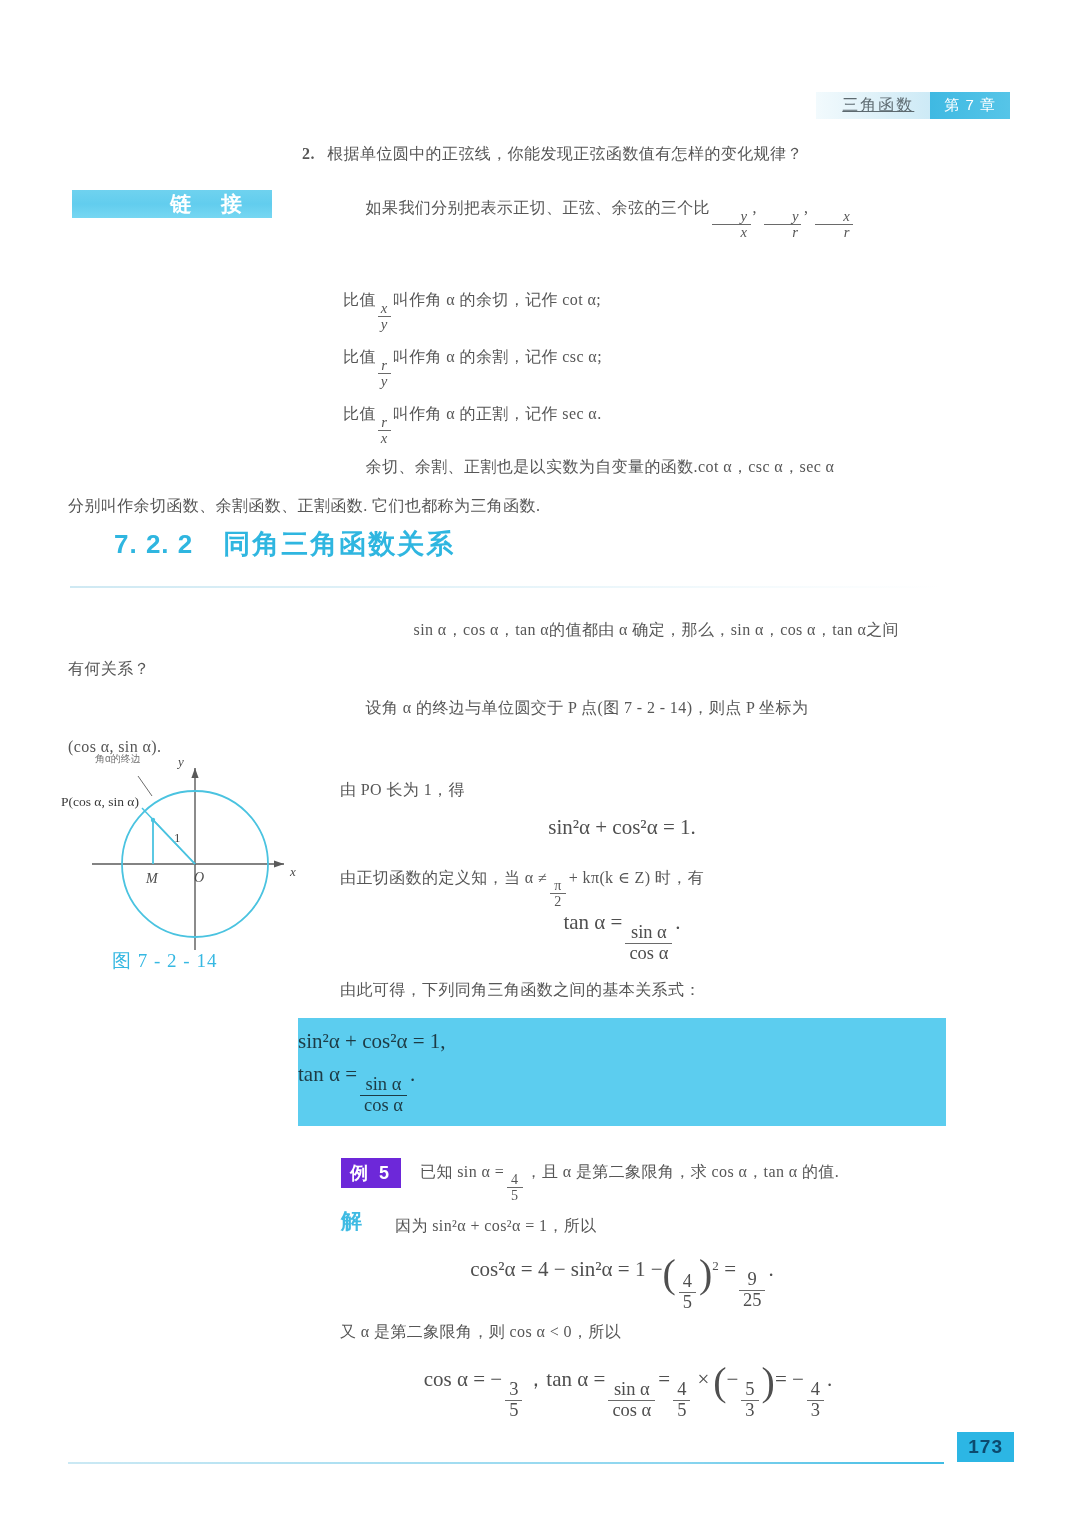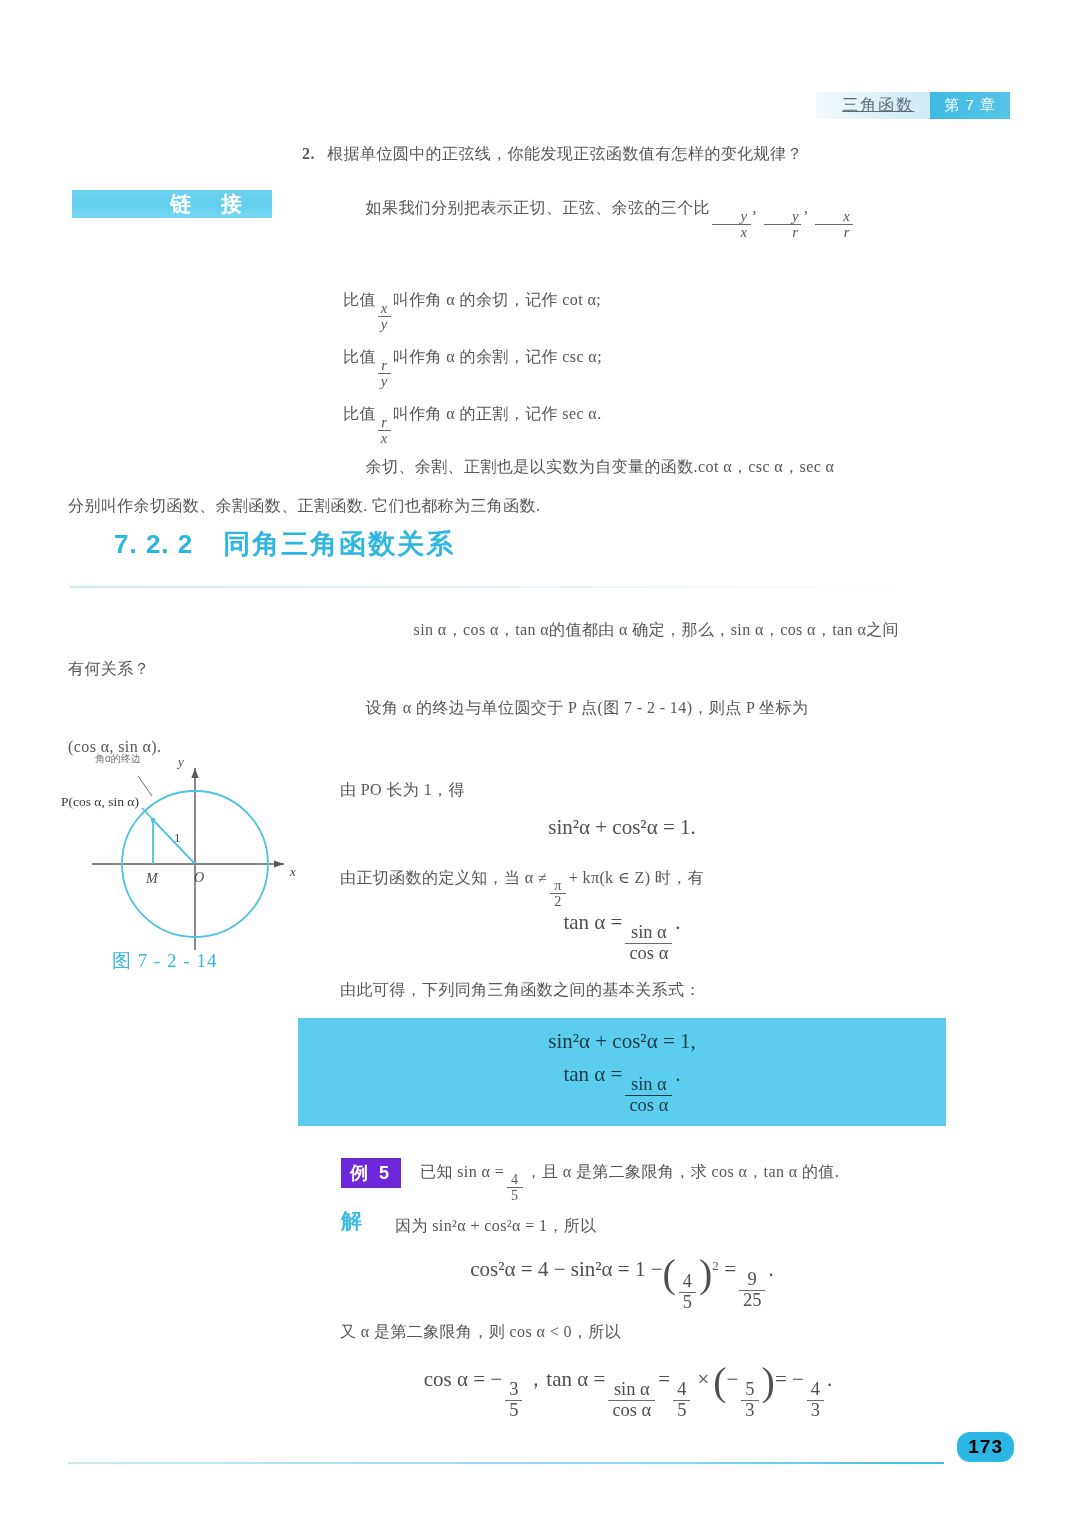--- a/index.html
+++ b/index.html
@@ -165,21 +165,20 @@
   
   .formula-box {
     position: absolute;
     left: 298px;
     top: 1018px;
     width: 648px;
     height: 108px;
     background: #5ccdef;
     display: flex;
     flex-direction: column;
-    align-items: center;
     justify-content: center;
     gap: 8px;
     color: #1d3b45;
     font-size: 21px;
   }
 
   
   .ex-badge {
     position: absolute;
     left: 341px;
@@ -209,27 +208,26 @@
     top: 1462px;
     width: 876px;
     height: 2px;
     background: linear-gradient(to right, #cbe9f4 0%, #8ad5ef 70%, #3fbce4 100%);
   }
   .page-num {
     position: absolute;
     right: 66px;
     top: 1432px;
     background: #2cb6e4;
-    color: #000000;
+    color: #0c4a6e;
     font-family: "Liberation Sans", sans-serif;
     font-size: 19px;
     font-weight: bold;
     letter-spacing: 1px;
     padding: 4px 11px;
-    border-radius: 13px;
   }
 </style>
 </head>
 <body>
 
 <div class="running-head">
   <div class="rh-title">三角函数</div>
   <div class="rh-chapter">第 7 章</div>
 </div>
 

